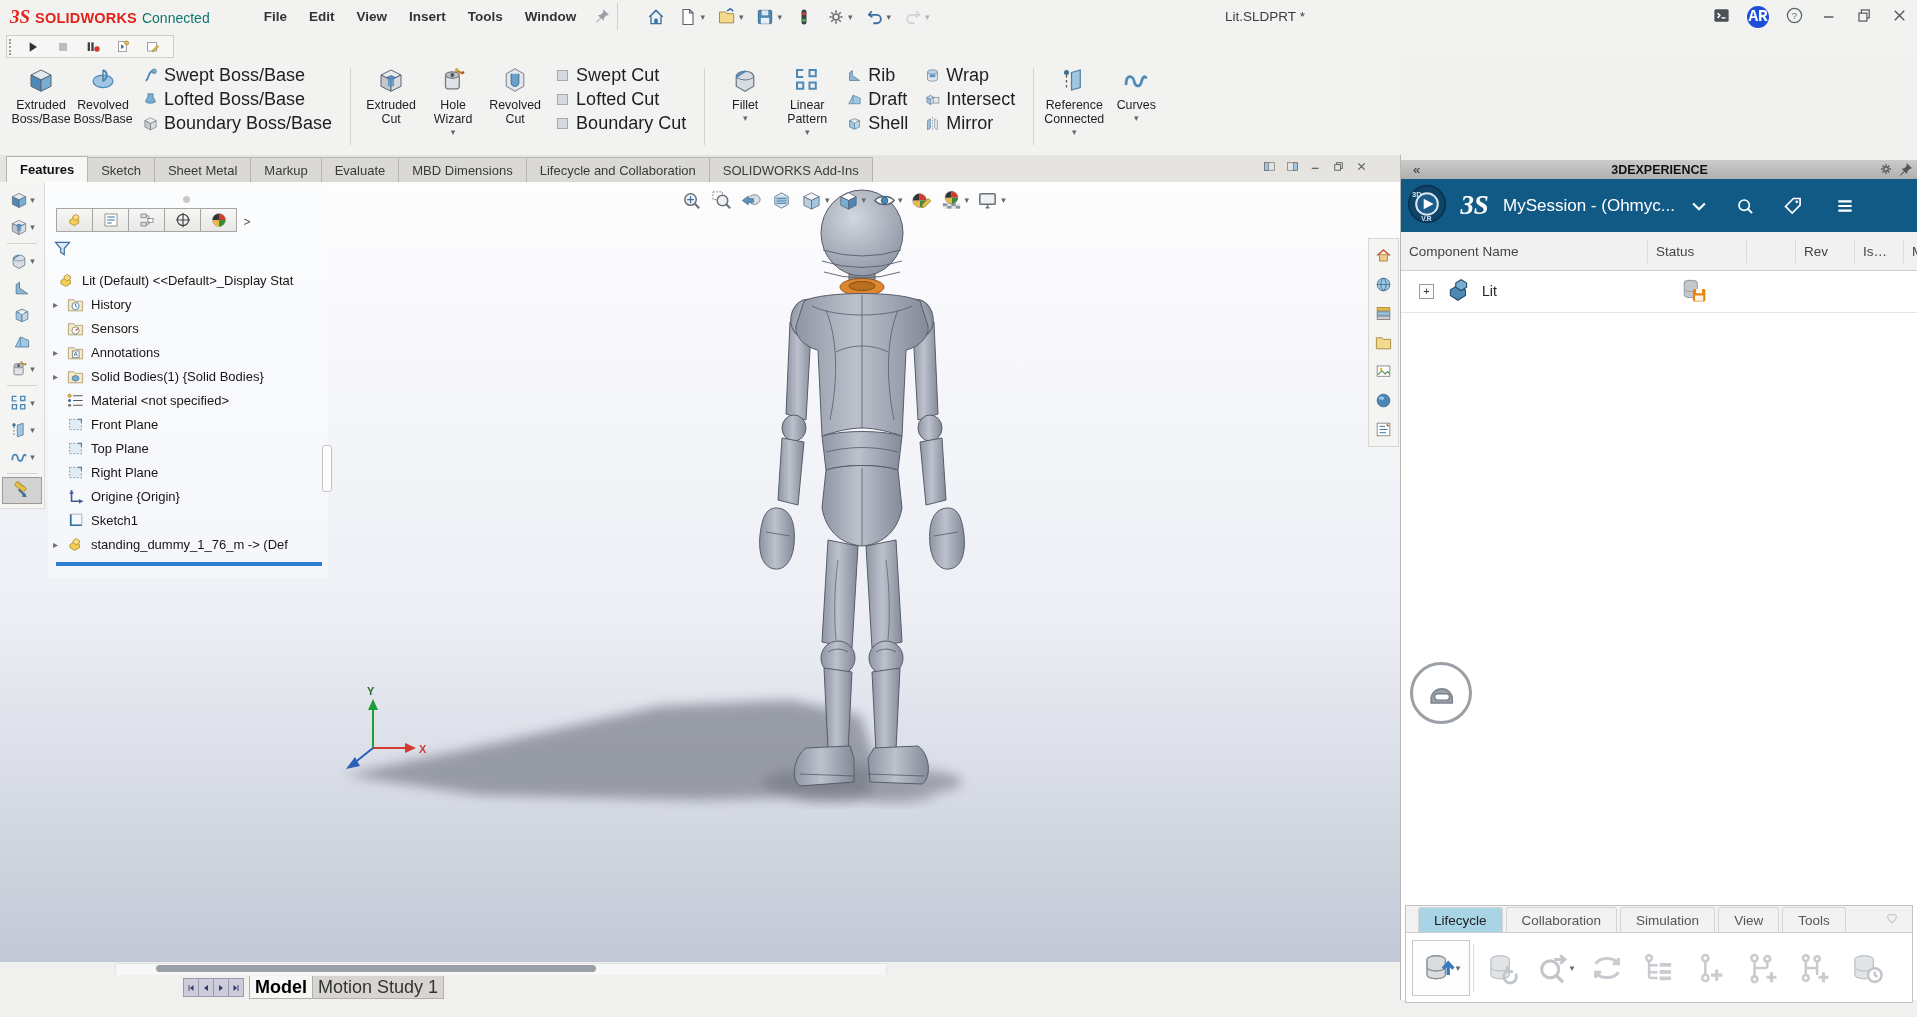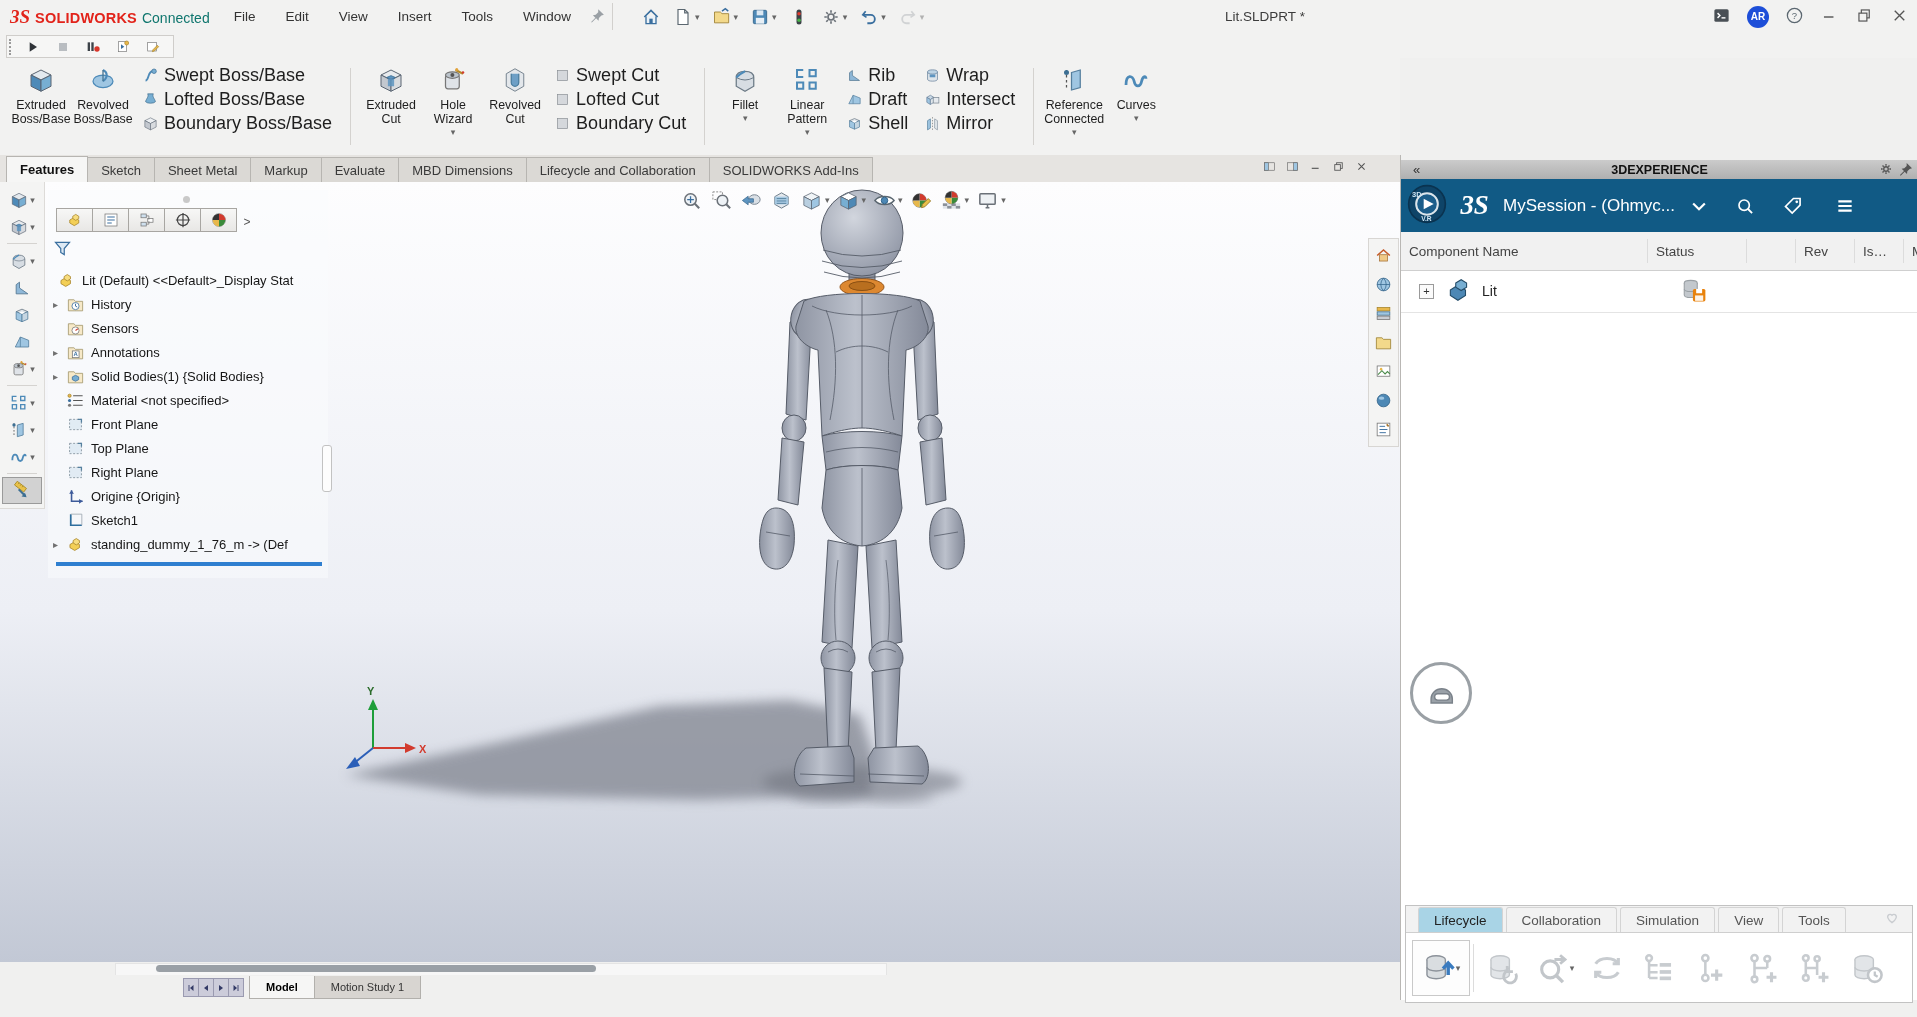--- a/index.html
+++ b/index.html
@@ -10,30 +10,30 @@
   .caret{font-size:9px;color:#666;line-height:8px;}
   .vsep{width:1px;background:#d2d0cd;align-self:stretch;margin:3px 6px;}
 
   
   #titlebar{position:absolute;left:0;top:0;width:1917px;height:33px;background:#f2f2f1;
             border-bottom:1px solid #e3e2e0;display:flex;align-items:center;}
   #logo{display:flex;align-items:baseline;margin-left:10px;white-space:nowrap;}
   #logo .mark{color:#e2231a;font-style:italic;font-weight:bold;font-size:19px;margin-right:5px;font-family:"Liberation Serif",serif;}
   #logo .brand{color:#e2231a;font-weight:bold;font-size:14.5px;letter-spacing:.2px;}
   #logo .suffix{color:#0f766e;font-size:14px;margin-left:5px;}
-  #menubar{display:flex;gap:26px;margin-left:22px;font-size:13.5px;color:#333;}
+  #menubar{display:flex;gap:18px;margin-left:52px;font-size:13.5px;color:#333;font-weight:bold;}
   .menu-item{padding:2px 2px;}
   #pin-area{margin-left:16px;}
   #quickbar{display:flex;align-items:center;gap:4px;margin-left:18px;}
   .qbtn{display:flex;align-items:center;gap:2px;padding:2px 4px;border-radius:3px;background:transparent;border:none;}
   .qbtn.disabled{opacity:.45;}
   #doc-title{position:absolute;left:1140px;width:250px;text-align:center;color:#3c3c3c;font-size:13.5px;}
   #win-right{position:absolute;right:8px;top:0;height:33px;display:flex;align-items:center;gap:16px;}
-  #avatar{width:22px;height:22px;border-radius:50%;background:#1d4ed8;color:#fff;font-size:10px;font-weight:bold;
-          display:flex;align-items:center;justify-content:center;}
+  #avatar{width:22px;height:22px;border-radius:50%;background:#1d4ed8;color:#fff;font-size:16px;font-weight:bold;
+          display:flex;align-items:center;justify-content:center;font-family:Liberation Mono, monospace;}
 
   
   #macrobar{position:absolute;left:0;top:33px;width:1917px;height:25px;background:#f2f2f1;}
   #macrobox{position:absolute;left:6px;top:2px;height:21px;display:flex;align-items:center;gap:6px;
             border:1px solid #cfcdca;background:#f6f6f5;padding:0 8px 0 2px;}
   #macro-handle{width:4px;height:16px;border-left:2px dotted #9a9a9a;}
 
   
   #ribbon{position:absolute;left:0;top:58px;width:1400px;height:97px;background:#f2f2f1;display:flex;align-items:stretch;}
   .rgroup{display:flex;align-items:flex-start;padding:3px 10px;position:relative;}
@@ -120,21 +120,21 @@
   .ptbtn{width:52px;height:56px;display:flex;align-items:center;justify-content:center;background:transparent;border:none;}
   .ptbtn.primary{border:1px solid #c9c9c9;background:#fdfdfd;width:58px;}
   .pt-sep{width:1px;height:48px;background:#dcdcdc;margin:0 3px;}
 
   
   #hscroll{position:absolute;left:115px;top:963px;width:770px;height:11px;background:#f7f7f7;border:1px solid #e4e4e4;}
   #hthumb{position:absolute;left:40px;top:1px;width:440px;height:7px;background:#9aa0a6;border-radius:4px;}
   #doctabs{position:absolute;left:0;top:975px;width:1400px;height:25px;background:#f0f0ef;display:flex;align-items:center;}
   #navbtns{display:flex;margin-left:183px;}
   .navbtn{width:16px;height:19px;background:#ccccda;border:1px solid #9a9ab0;display:flex;align-items:center;justify-content:center;margin-right:-1px;}
-  .dtab{height:23px;padding:0 16px;display:flex;align-items:center;font-size:11px;background:#d8d5d1;border:1px solid #b2b0ac;border-top:none;margin-right:-1px;color:#333;text-align:center;}
+  .dtab{height:23px;padding:0 5px;display:flex;align-items:center;font-size:18px;background:#d8d5d1;border:1px solid #b2b0ac;border-top:none;margin-right:-1px;color:#333;text-align:center;}
   .dtab.active{background:#f6f6f5;font-weight:bold;color:#000;}
   #statusbar{position:absolute;left:0;top:1000px;width:1917px;height:17px;background:#f1f1f0;border-top:1px solid #d3d1ce;
              font-size:12.5px;color:#333;}
   #status-left{position:absolute;left:6px;top:1px;}
   #status-center{position:absolute;left:1600px;top:1px;}
   #status-right{position:absolute;left:1810px;top:1px;display:flex;gap:14px;align-items:center;}
 </style>
 </head>
 <body>
 

